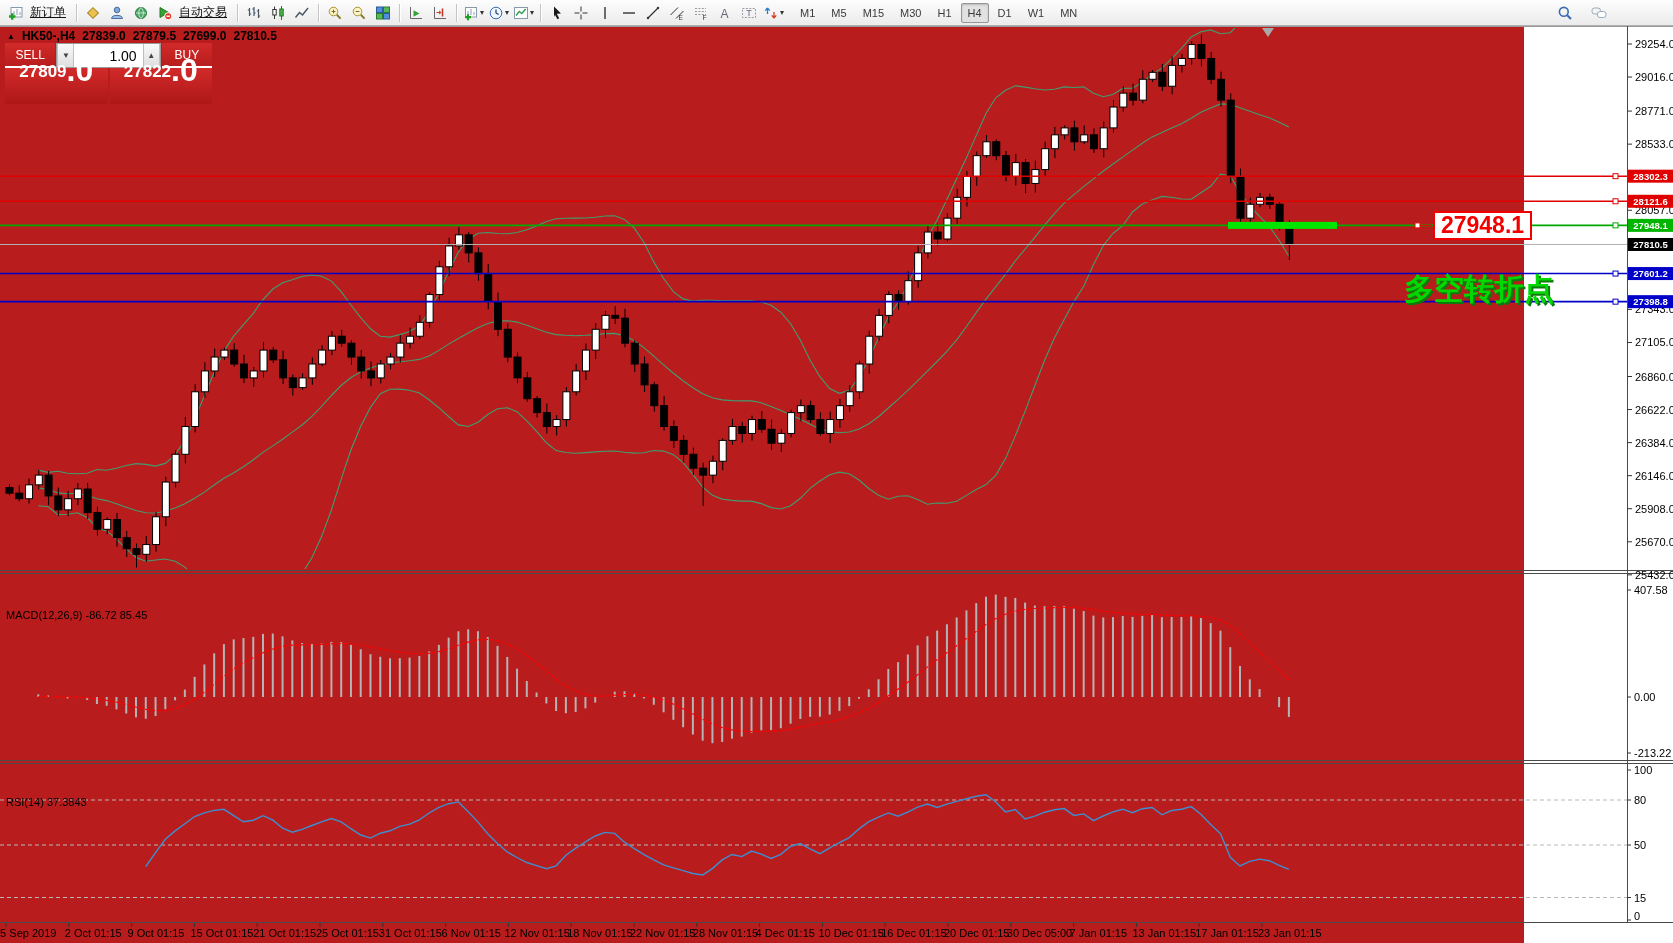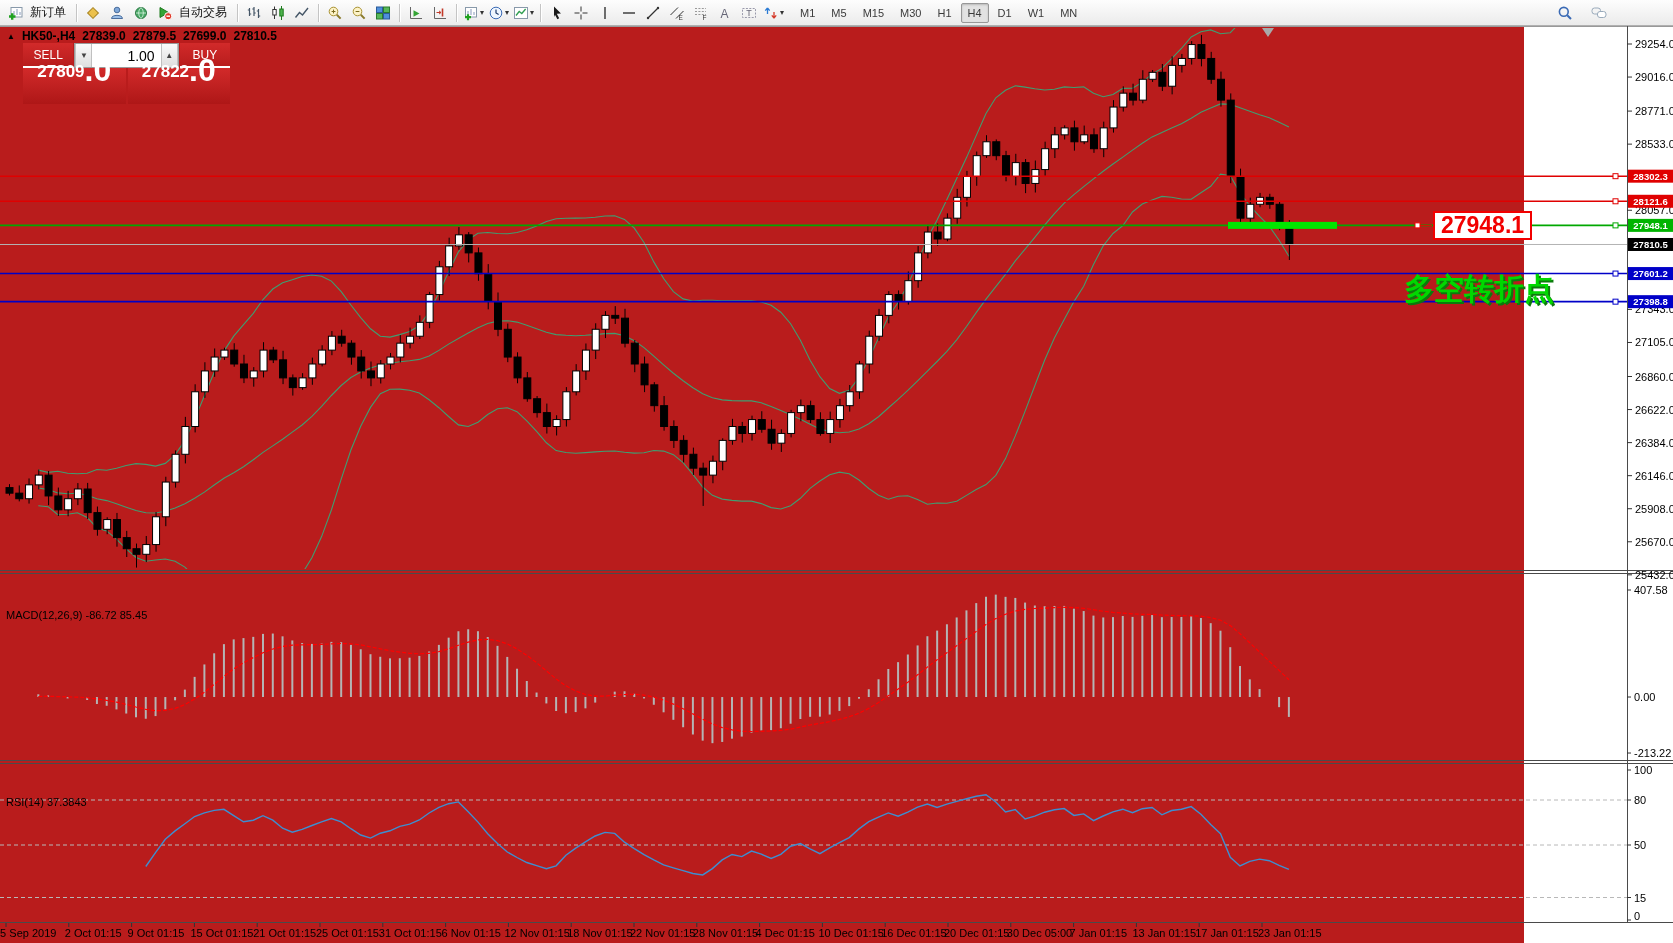--- a/index.html
+++ b/index.html
@@ -4,34 +4,34 @@
 <style>
   html,body{margin:0;padding:0;background:#fff;}
   *{box-sizing:border-box;}
   .app{width:1673px;height:943px;position:relative;font-family:"Liberation Sans","DejaVu Sans",sans-serif;overflow:hidden;background:#fff;}
   
   .toolbar{height:26px;display:flex;align-items:center;padding:1px 4px;background:linear-gradient(#fdfdfd,#ebebeb);border-bottom:1px solid #b0b0b0;}
   .tb-left,.tf-wrap,.tb-right{display:flex;align-items:center;}
   .ti{min-width:22px;height:21px;display:flex;align-items:center;justify-content:center;margin:0 1px;border-radius:2px;padding:0 1px;}
   .ti svg{display:block;width:16px;height:16px;}
   .sep{width:1px;height:18px;background:#c4c4c4;box-shadow:1px 0 0 #fff;margin:0 4px;}
-  .tlabel{font-size:12px;color:#111;margin:0 6px 0 2px;white-space:nowrap;}
+  .tlabel{font-size:12px;color:#111;margin:0 6px 0 2px;white-space:nowrap;text-decoration:underline;}
   .dd{font-size:8px;color:#333;margin-left:1px;}
   .tf-wrap{margin-left:6px;}
   .tf{font-size:11px;color:#3a3a3a;padding:3px 6px;margin:0 1px;border:1px solid transparent;border-radius:2px;background:none;font-family:inherit;}
   .tf.active{background:#e2e2e2;border:1px solid #979797;box-shadow:inset 0 1px 2px rgba(0,0,0,.18);}
   .tb-right{margin-left:auto;padding-right:58px;gap:10px;}
   
   .chart-area{position:relative;width:1524px;height:917px;background:#b91c1c;}
   #chart-svg{position:absolute;left:0;top:0;}
   svg text{font-family:"Liberation Sans","DejaVu Sans",sans-serif;}
   .chart-title{position:absolute;left:7px;top:3px;font-size:12px;font-weight:bold;color:#000;display:flex;gap:7px;align-items:center;}
   .chart-title .tri{font-size:8px;}
   
-  .oneclick{position:absolute;left:23px;top:17px;width:207px;}
+  .oneclick{position:absolute;left:5px;top:17px;width:207px;}
   .oc-top{display:flex;height:25px;}
   .oc-btn{width:53px;background:linear-gradient(#d22a2a,#b81d1d);color:#fff;border:none;font-size:12px;font-family:inherit;border-bottom:2px solid #fff;}
   .oc-spin{flex:1;display:flex;background:#fff;border:1px solid #9a9a9a;margin:0 1px;}
   .oc-dec,.oc-inc{width:17px;border:none;background:linear-gradient(#fafafa,#dedede);color:#444;font-size:8px;padding:0;border-left:1px solid #c0c0c0;border-right:1px solid #c0c0c0;}
   .oc-val{flex:1;font-size:14px;color:#000;display:flex;align-items:center;justify-content:flex-end;padding-right:6px;margin-left:35px;}
   .oc-prices{display:flex;gap:2px;height:36px;margin-top:0;}
   .oc-price{flex:1;background:linear-gradient(#d22a2a,#ae1717);color:#fff;display:flex;align-items:flex-end;justify-content:center;padding-bottom:19px;}
   .oc-price span{font-size:17px;font-weight:bold;line-height:26px;}
   .oc-price b{font-size:32px;font-weight:bold;line-height:30px;}
   

